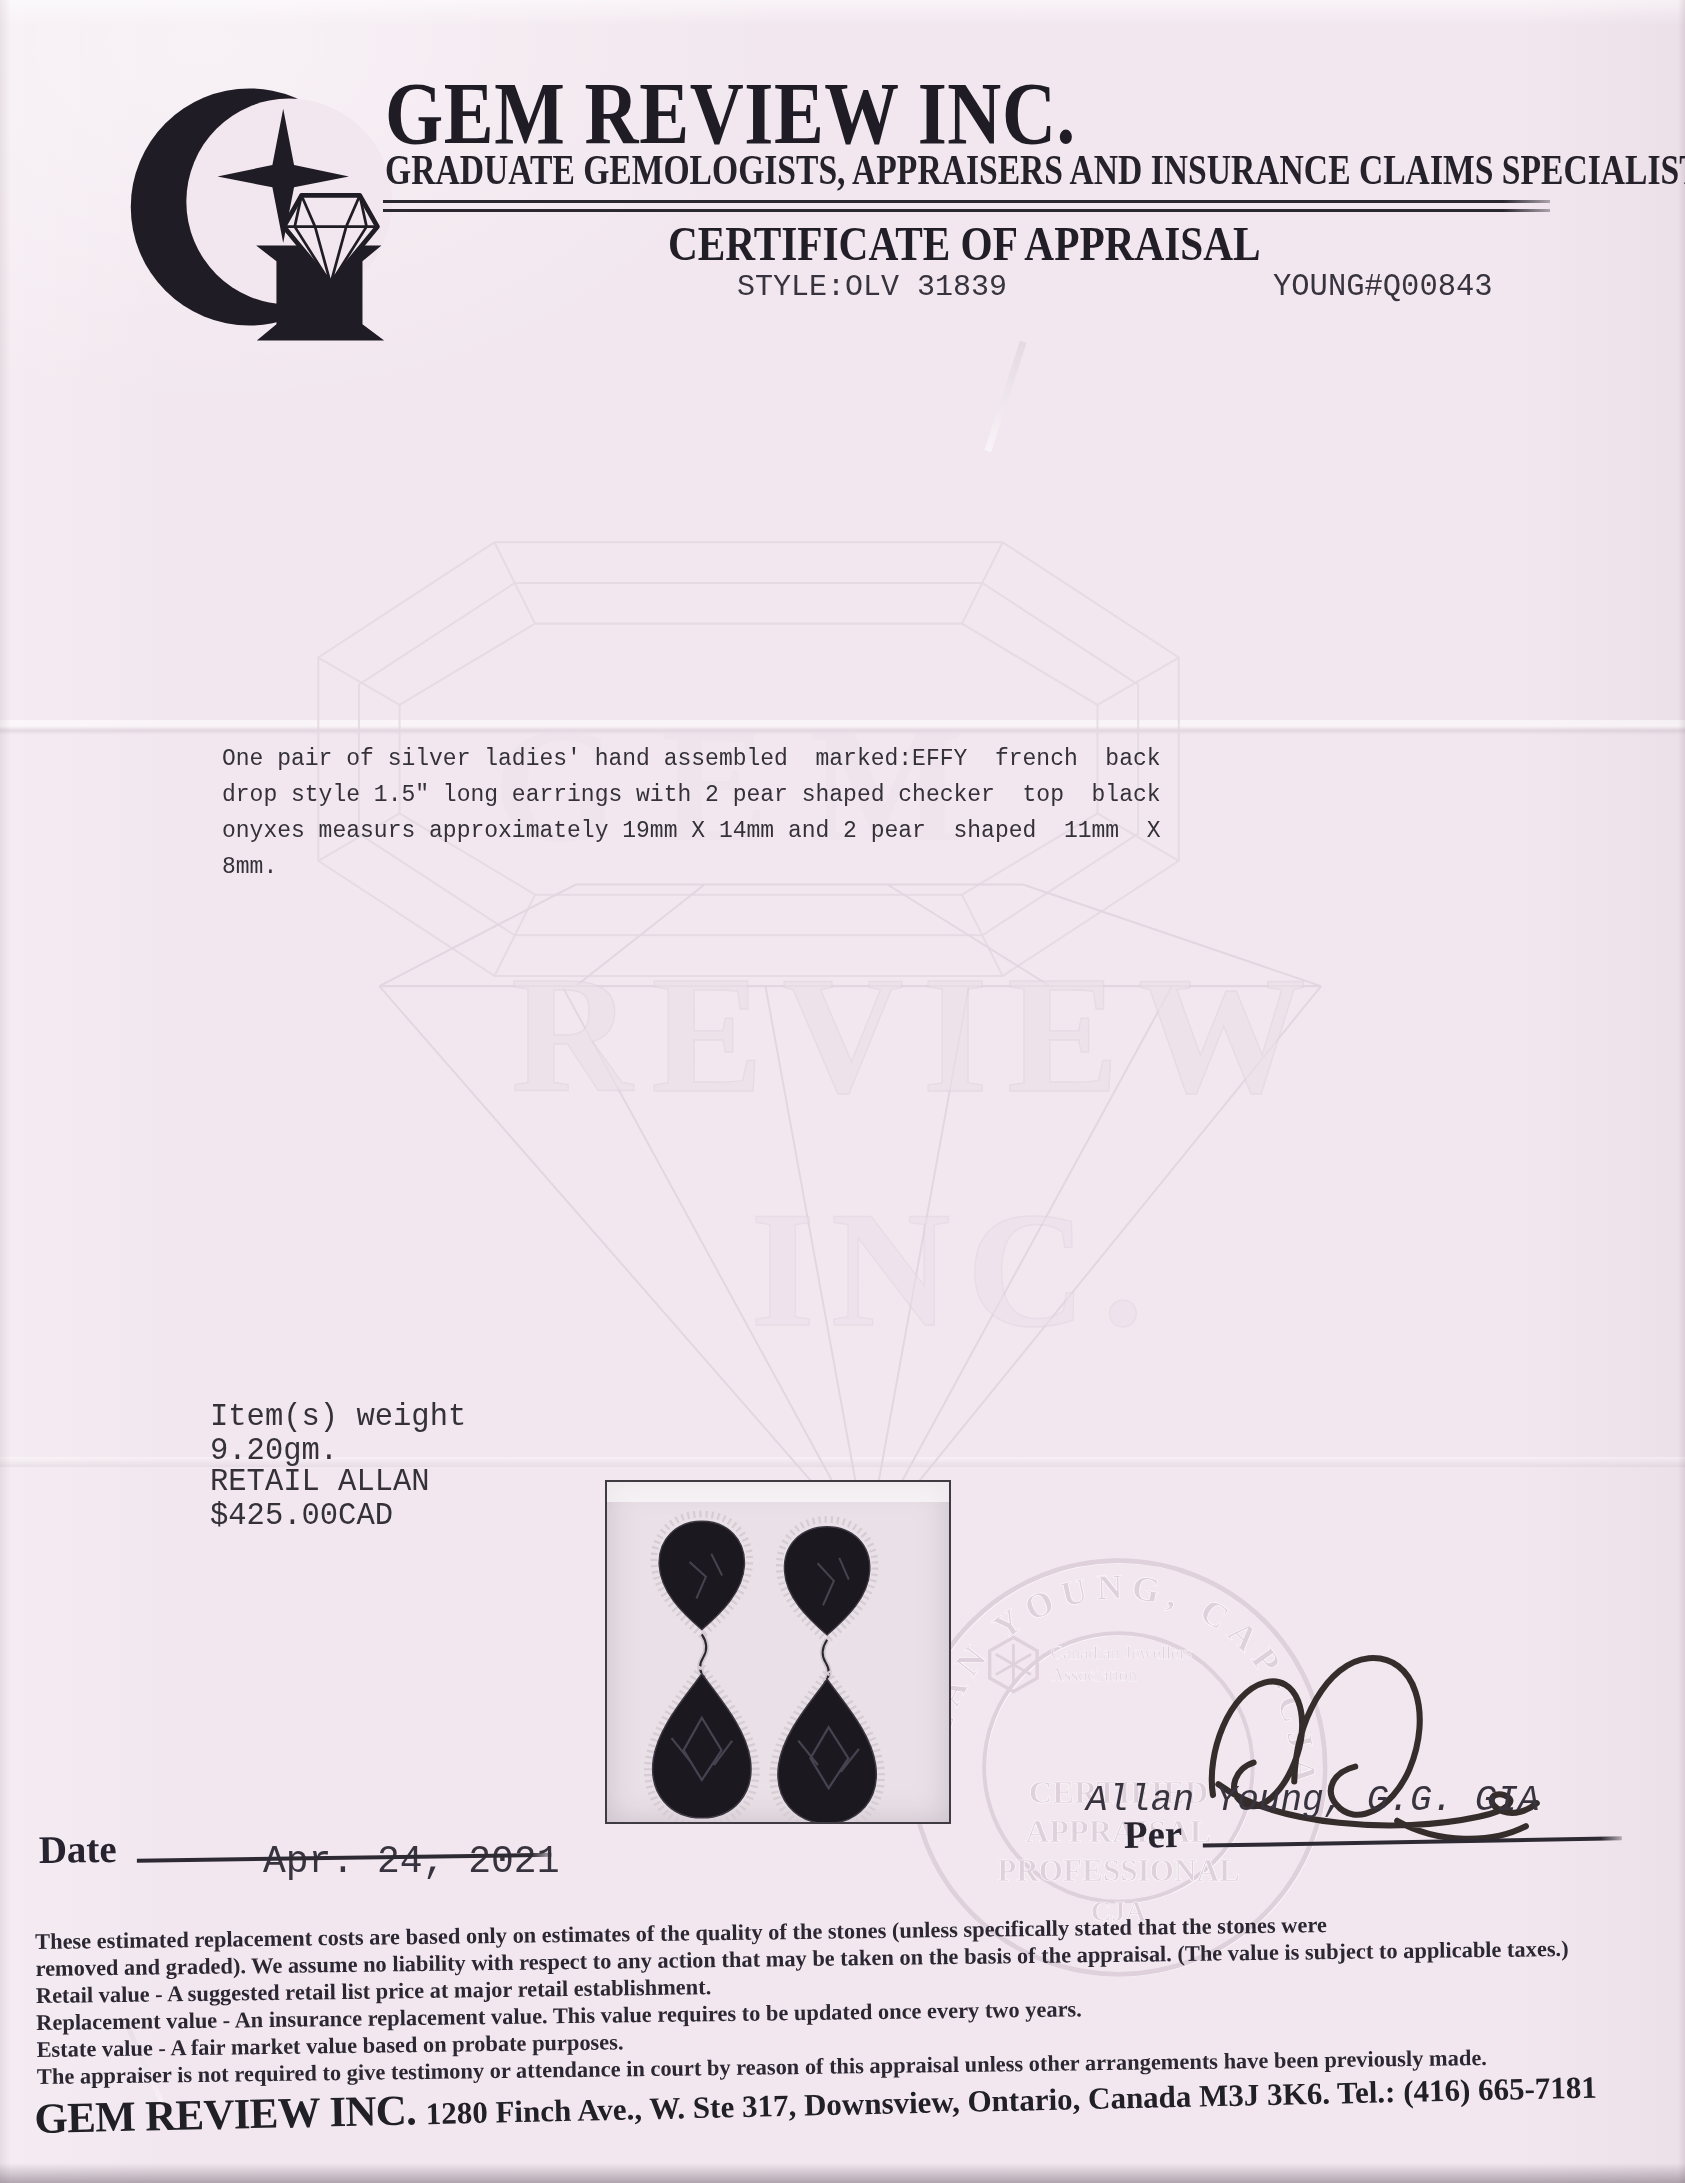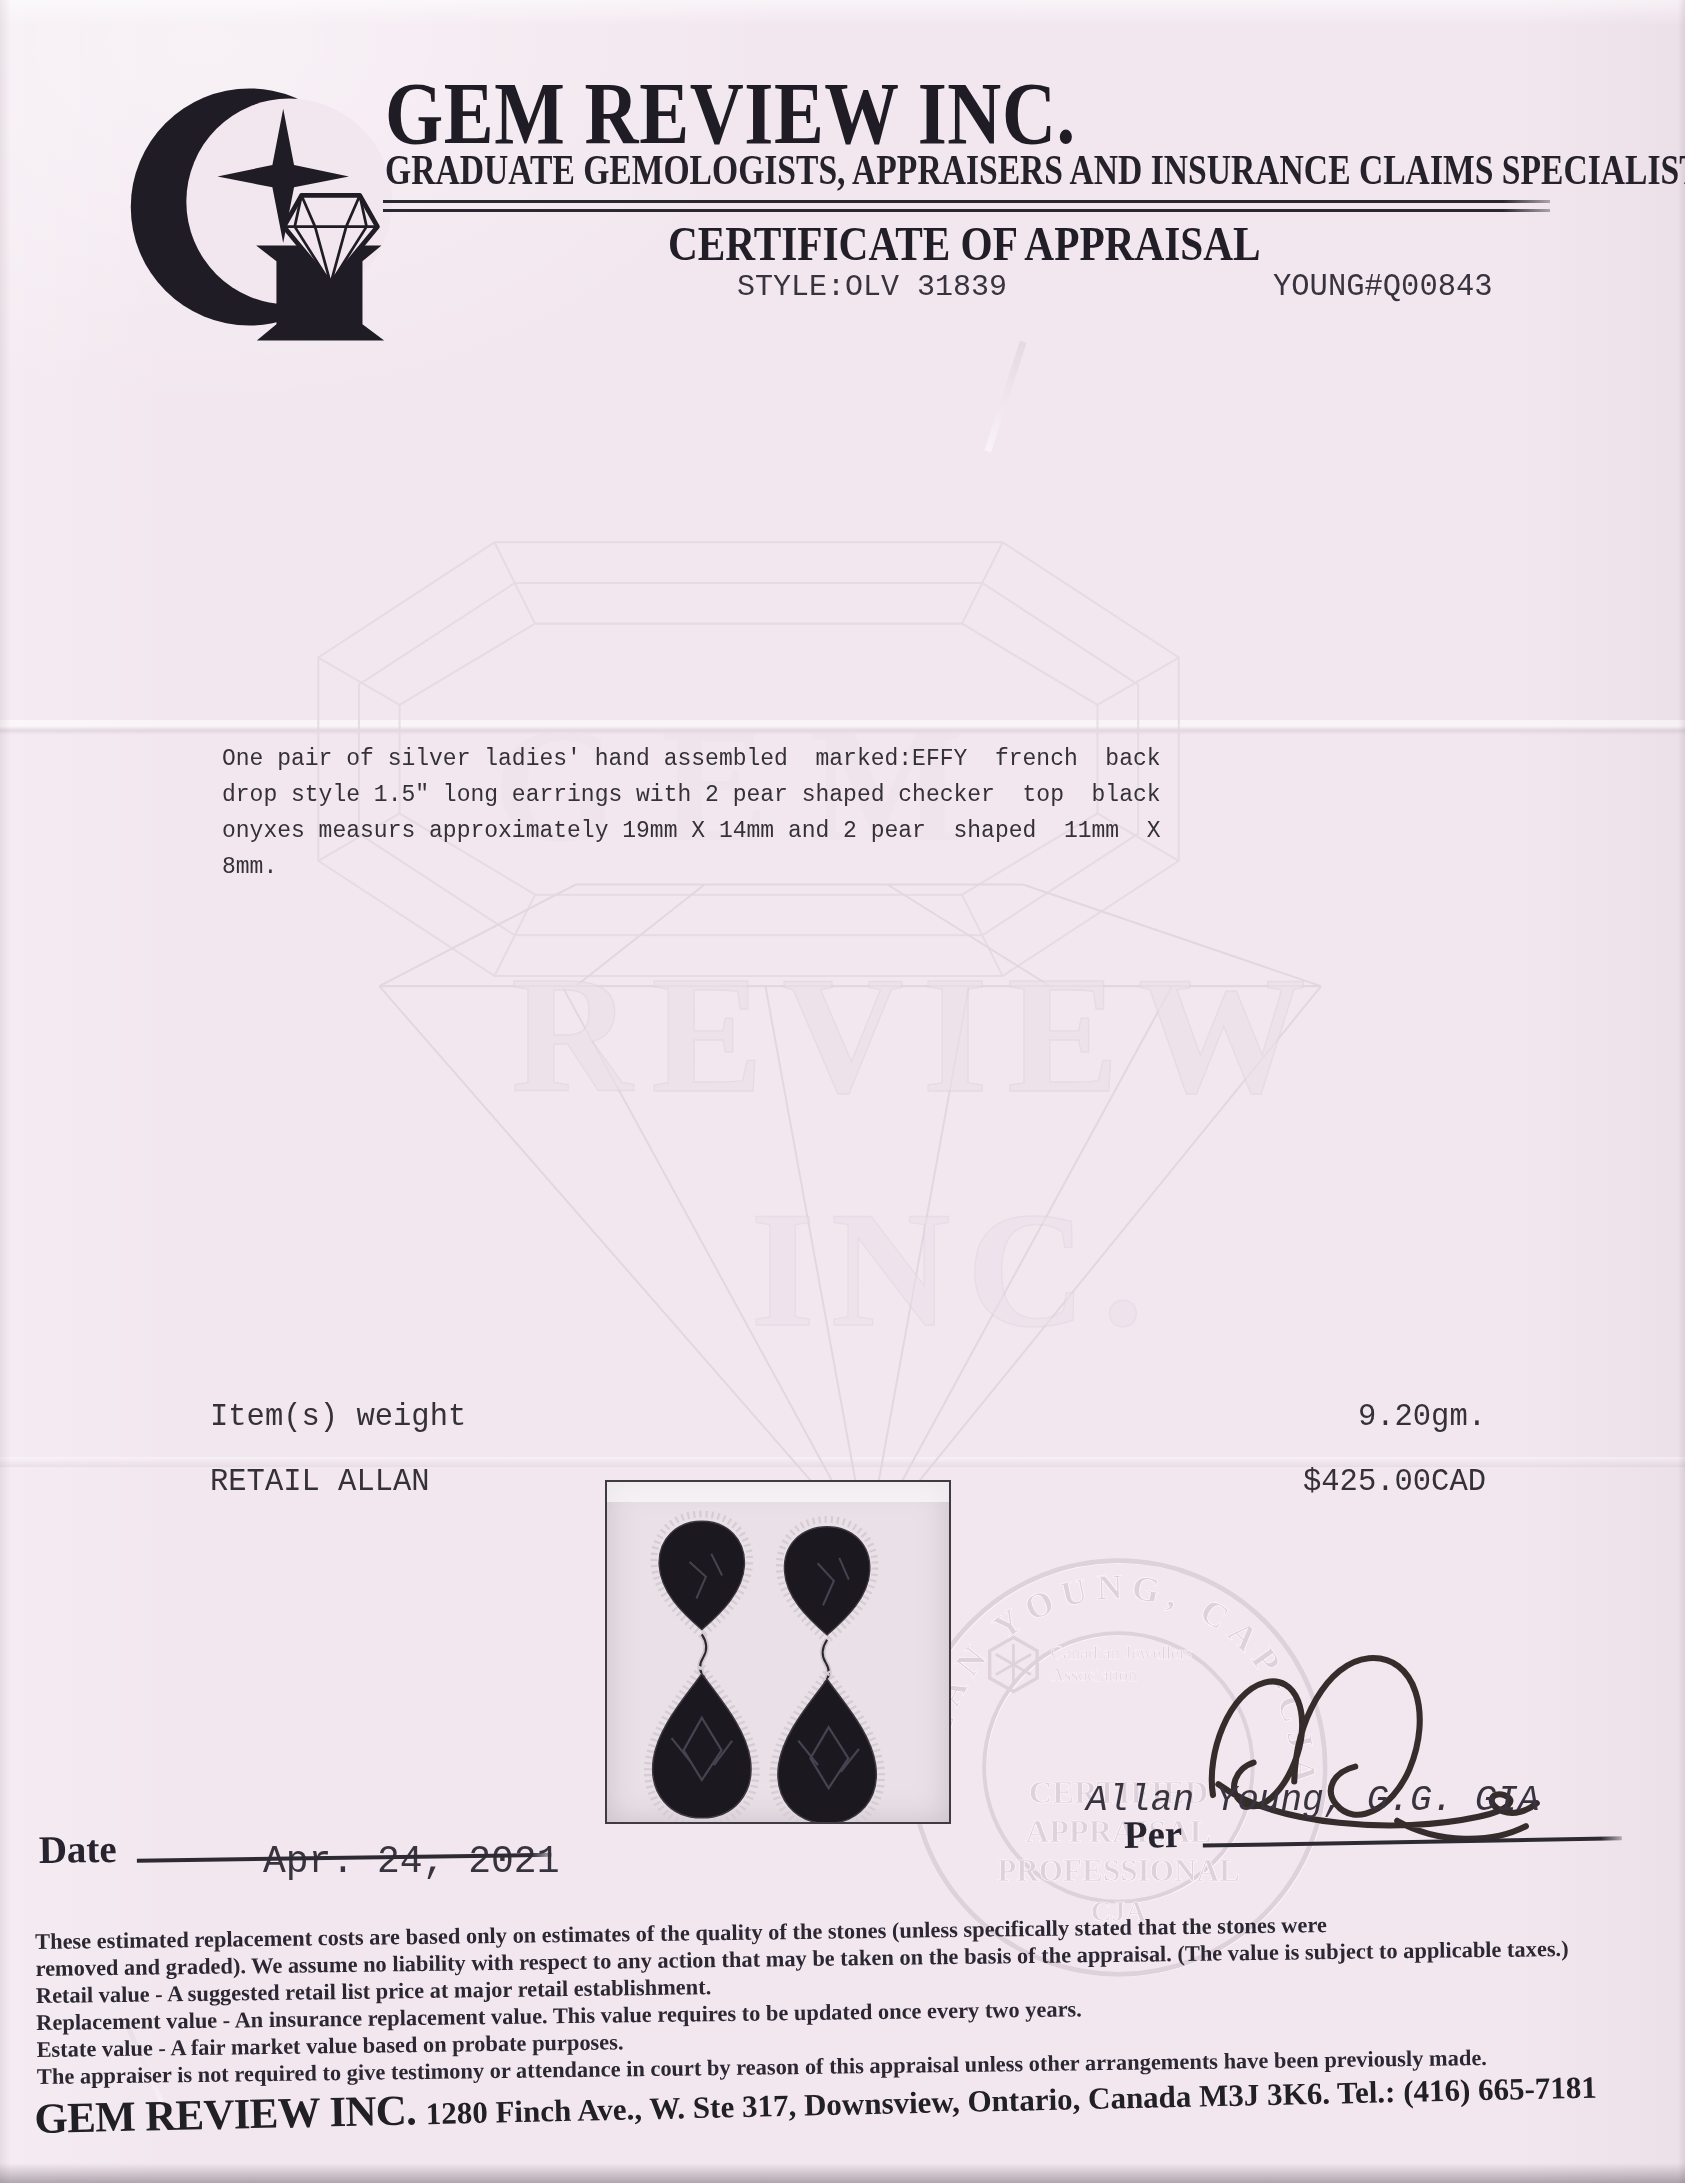--- a/index.html
+++ b/index.html
@@ -53,21 +53,21 @@
   .watermark { left:291px; top:522px; opacity:.85; }
   .seal { left:888px; top:1537px; opacity:.9; }
   .signature { left:1194px; top:1620px; }
 
   
   .description {
     left:210px; top:729px; margin:12px; font-family:"Liberation Mono","DejaVu Sans Mono",monospace;
     font-size:23px; line-height:36px; color:#343138; white-space:pre;
   }
   .valrow { left:210px; width:1276px; display:flex; justify-content:space-between;
-            font-family:"Liberation Mono","DejaVu Sans Mono",monospace; font-size:30.5px; color:#343138; }
+            font-family:"Liberation Mono","DejaVu Sans Mono",monospace; font-size:30.5px; color:#343138;flex-direction:column; }
   .weight-row { top:1400px; }
   .retail-row { top:1465px; }
 
   
   .photo { left:605px; top:1480px; width:342px; height:340px; background:#eae1e8;
            border:2px solid #403b42; box-shadow:inset 0 0 31px rgba(120,100,115,.28); }
   .photo-flash { position:absolute; left:0; top:0; width:100%; height:20.3px; background:rgba(255,255,255,.6); }
 
   
   .date-value { left:263px; top:1840px; font-size:38px; }

